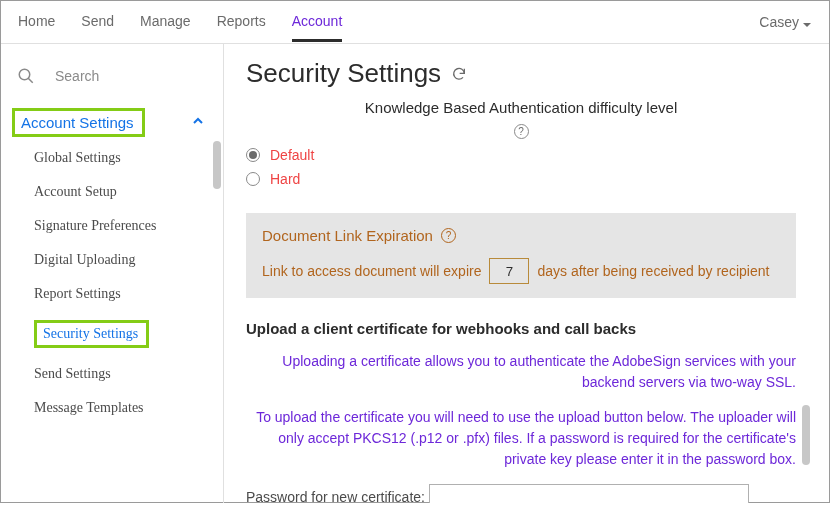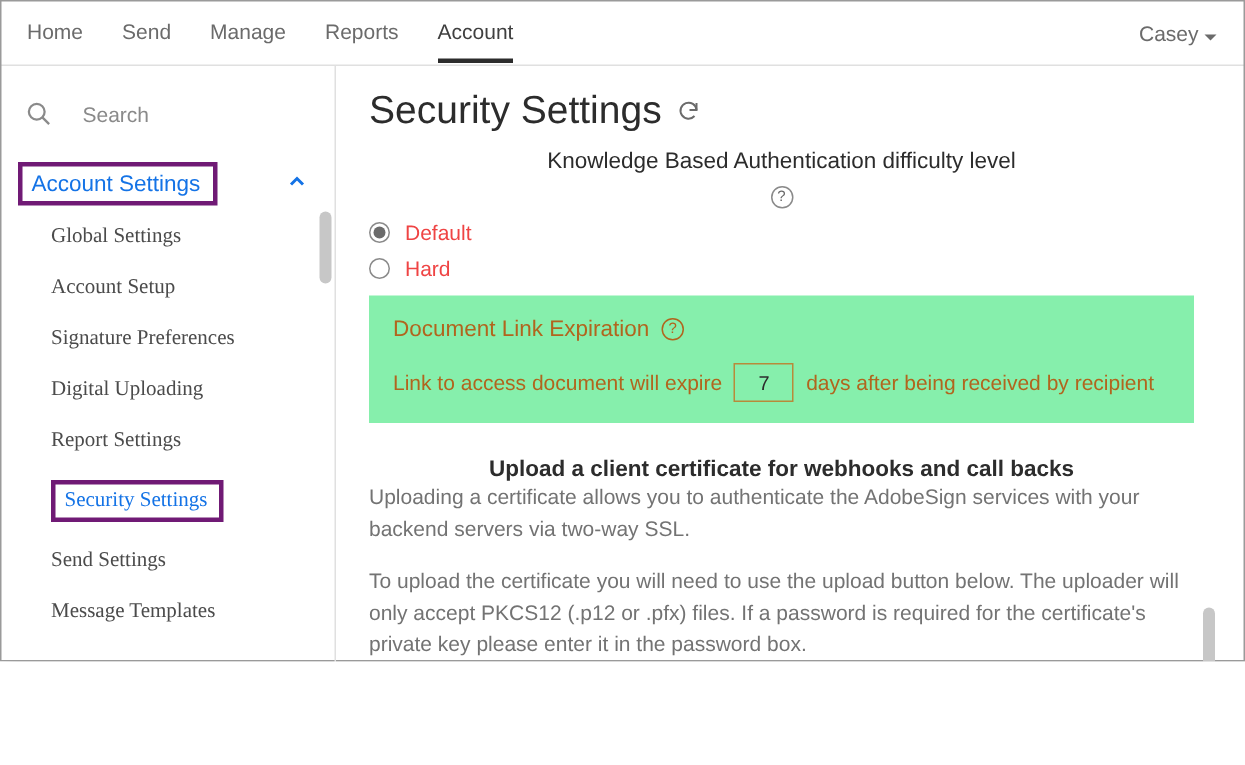--- a/index.html
+++ b/index.html
@@ -1,54 +1,54 @@
 <!DOCTYPE html>
 <html><head>
 <meta charset="utf-8">
 <style>
   * { box-sizing: border-box; margin: 0; padding: 0; }
   body { font-family: -apple-system, BlinkMacSystemFont, "Segoe UI", sans-serif; font-size: 14px; color: #2c2c2c; background: #fff; }
-  .app { width: 830px; height: 441px; position: relative; filter: drop-shadow(6px 6px 4px rgba(0,0,0,0.35)); background:#fff; }
+  .app { width: 830px; height: 503px; position: relative; filter: drop-shadow(6px 6px 4px rgba(0,0,0,0.35)); background:#fff; }
   .topnav { height: 44px; border-bottom: 1px solid #e0e0e0; display: flex; align-items: center; padding: 0 18px; justify-content: space-between; background:#fff;}
   .topnav-left { display: flex; gap: 26px; }
   .topnav-item { color: #6b6b6b; padding: 12px 0 10px; cursor: pointer; }
-  .topnav-item.active { color: #404040; border-bottom: 3px solid #2c2c2c; }
+  .topnav-item.active { color: #6d28d9; border-bottom: 3px solid #2c2c2c; }
   .user { color: #6b6b6b; display:flex; align-items:flex-end; gap:3px;}
   .user svg { width:10px; height:10px;}
   .body { display: flex; height: calc(510px - 44px); }
   .sidebar { width: 224px; border-right: 1px solid #e0e0e0; padding-top: 10px; position:relative; }
   .search { margin: 6px 14px 12px; display: flex; align-items: center; gap: 20px; color:#8a8a8a; border:1px solid transparent; padding:6px 2px;}
   .search svg { width:18px; height:18px; stroke:#8a8a8a; fill:none; stroke-width:2;}
-  .highlight { border: 3px solid #701a75; padding: 3px 8px 3px 6px; display:inline-block;}
+  .highlight { border: 3px solid #84cc16; padding: 3px 8px 3px 6px; display:inline-block;}
   .group-header { display: flex; align-items:center; justify-content:space-between; padding: 4px 18px 4px 12px; margin-top:4px;}
   .group-header .label { color:#1473e6; font-size:15px; }
   .chev { color:#1473e6; }
   .side-list { position:relative; }
   .side-scroll-track { position:absolute; right:0; top:0; width:12px; height:100%; }
   .side-scroll-thumb { position:absolute; right:2px; top:0; width:8px; height:48px; background:#c7c7c7; border-radius:4px;}
   .side-item { padding: 9px 18px 9px 34px; color:#4b4b4b; cursor:pointer; font-size:14px;font-family:Liberation Serif, serif;}
   .side-item.sel .label-inner { color:#1473e6;}
   .side-item.sel .highlight { }
   .main { flex:1; padding: 14px 18px 0 22px; overflow:hidden; position:relative;}
   .main h1 { font-weight:300; font-size:26px; color:#2c2c2c; display:flex; align-items:center; gap:10px;}
   .refresh svg{width:16px;height:16px;stroke:#6b6b6b;fill:none;stroke-width:2;}
   .scrollarea { position:relative; height: calc(100% - 50px); margin-top:10px; padding-right:16px;}
   .scroll-track { position:absolute; right:0; top:0; width:12px; height:100%; }
   .scroll-thumb { position:absolute; right:2px; top:306px; width:8px; height:60px; background:#c7c7c7; border-radius:4px;}
   .kba-title { font-size:15px; color:#2c2c2c; font-weight:400; display:flex; align-items:center; gap:8px;flex-direction:column;}
   .help{ display:inline-flex; width:15px;height:15px;border:1px solid #8a8a8a;border-radius:50%; align-items:center;justify-content:center;font-size:10px;color:#6b6b6b; cursor:pointer;}
   .radio-row{ display:flex; align-items:center; gap:10px; margin-top:8px; color:#ef4444;}
   .radio{ width:14px;height:14px;border:1px solid #8a8a8a;border-radius:50%; display:inline-flex; align-items:center; justify-content:center;}
   .radio.filled::after{content:"";width:8px;height:8px;background:#6b6b6b;border-radius:50%;}
-  .hl-section { background:#86efac; padding:14px 16px; margin:10px 0 22px; }
+  .hl-section { background:#e5e5e5; padding:14px 16px; margin:26px 0 22px; }
   .hl-title{ color:#b1651e; font-size:15px; font-weight:400; display:flex; align-items:center; gap:8px;}
   .hl-body{ color:#b1651e; margin-top:14px; display:flex; align-items:center; gap:8px; flex-wrap:wrap;}
   .num-input{ width:40px; height:26px; border:1px solid #b88a3a; text-align:center; background:transparent; color:#2c2c2c;}
-  .sec-title{ font-weight:600; font-size:15px; text-align:center;}
-  .para{ color:#737373; line-height:1.5; margin-bottom:14px; font-size:14px;}
+  .sec-title{ font-weight:600; font-size:15px; margin-bottom:14px;}
+  .para{ color:#6d28d9; line-height:1.5; margin-bottom:14px; font-size:14px;text-align:right;}
   .pwd-row{ display:flex; align-items:center; gap:4px; color:#4b4b4b;}
   .text-input{ width:320px; height:26px; border:1px solid #b0b0b0; padding:0 6px;}
   .outer-border{ position:absolute; inset:0; border:1px solid #9a9a9a; pointer-events:none;}
 </style>
 </head>
 <body>
 
 <div class="app">
   <div class="outer-border"></div>
 

